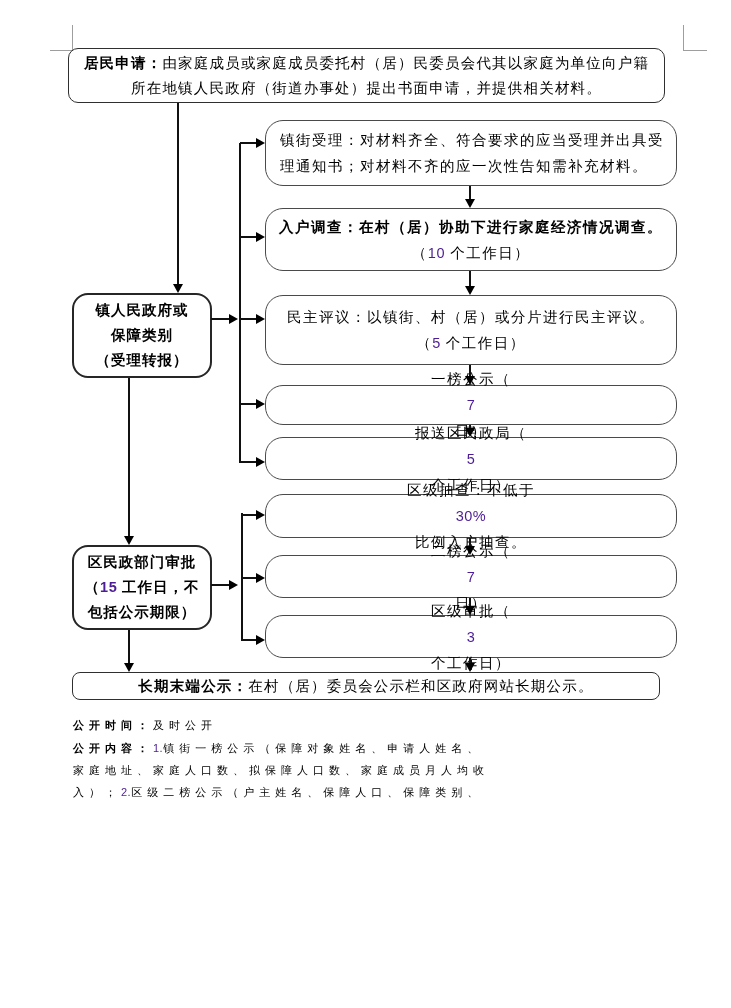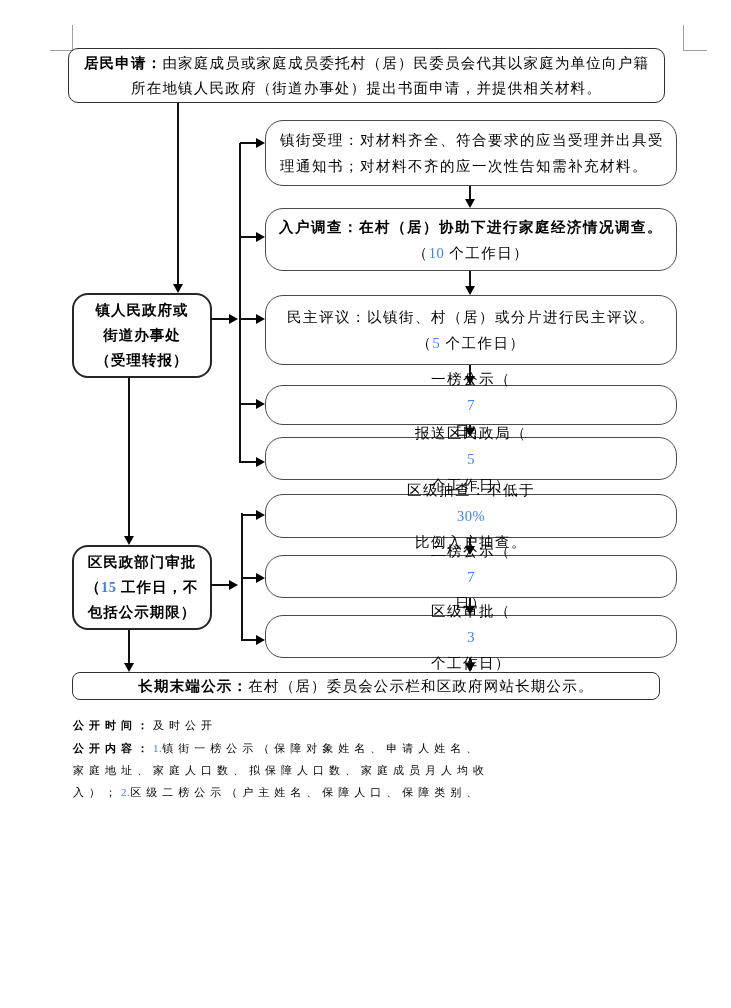--- a/index.html
+++ b/index.html
@@ -11,21 +11,21 @@
         letter-spacing:1.5px;padding:0 14px;width:412px;left:265px;}
   .lbox{border:2px solid #262626;border-radius:16px;font-weight:bold;font-size:14.5px;
         line-height:25px;letter-spacing:1px;width:140px;left:72px;}
   .wide{border:1.5px solid #2f2f2f;border-radius:10px;font-size:14.5px;line-height:25px;letter-spacing:1.2px;}
   .vl{position:absolute;width:1.6px;background:#111;}
   .hl{position:absolute;height:1.6px;background:#111;}
   .ah-down{position:absolute;width:0;height:0;border-left:5px solid transparent;
            border-right:5px solid transparent;border-top:9px solid #000;}
   .ah-right{position:absolute;width:0;height:0;border-top:5px solid transparent;
             border-bottom:5px solid transparent;border-left:9px solid #000;}
-  .num{font-family:Liberation Serif, serif;color:#3b82f6;letter-spacing:0.5px;text-align:right;}
+  .num{font-family:Liberation Sans, sans-serif;color:#4c1d95;letter-spacing:0.5px;text-align:right;}
   b{font-weight:bold;}
   .footer-line{position:absolute;left:73px;width:592px;font-size:11px;line-height:22.5px;
                letter-spacing:5px;text-align:left;}
   .crop{position:absolute;background:#9e9e9e;}
   .talign-left{text-align:left;align-items:flex-start;}
   #cursor{position:absolute;left:73px;top:934px;width:3px;height:20px;background:#000;}
 </style>
 </head>
 <body>
 
@@ -47,21 +47,21 @@
       <b>居民申请：</b><span class="fmt">由家庭成员或家庭成员委托村（居）民委员会代其以家庭为单位向户籍</span>
     </div>
     <div class="fmt" style="white-space:nowrap;">所在地镇人民政府（街道办事处）提出书面申请，并提供相关材料。</div>
   </div>
 
   <div class="vl" style="left:177px;top:103px;height:182px;"></div>
   <div class="ah-down" style="left:173px;top:284px;"></div>
 
   <div class="box lbox" style="top:293px;height:85px;">
     <div>镇人民政府或</div>
-    <div>街道办事处</div>
+    <div>保障类别</div>
     <div>（受理转报）</div>
   </div>
 
   <div class="hl" style="left:211px;top:318px;width:19px;"></div>
   <div class="ah-right" style="left:229px;top:314px;"></div>
 
   <div class="vl" style="left:239px;top:143px;height:320px;"></div>
   <div class="hl" style="left:240px;top:142px;width:16px;"></div>
   <div class="ah-right" style="left:256px;top:138px;"></div>
   <div class="hl" style="left:240px;top:236px;width:16px;"></div>

